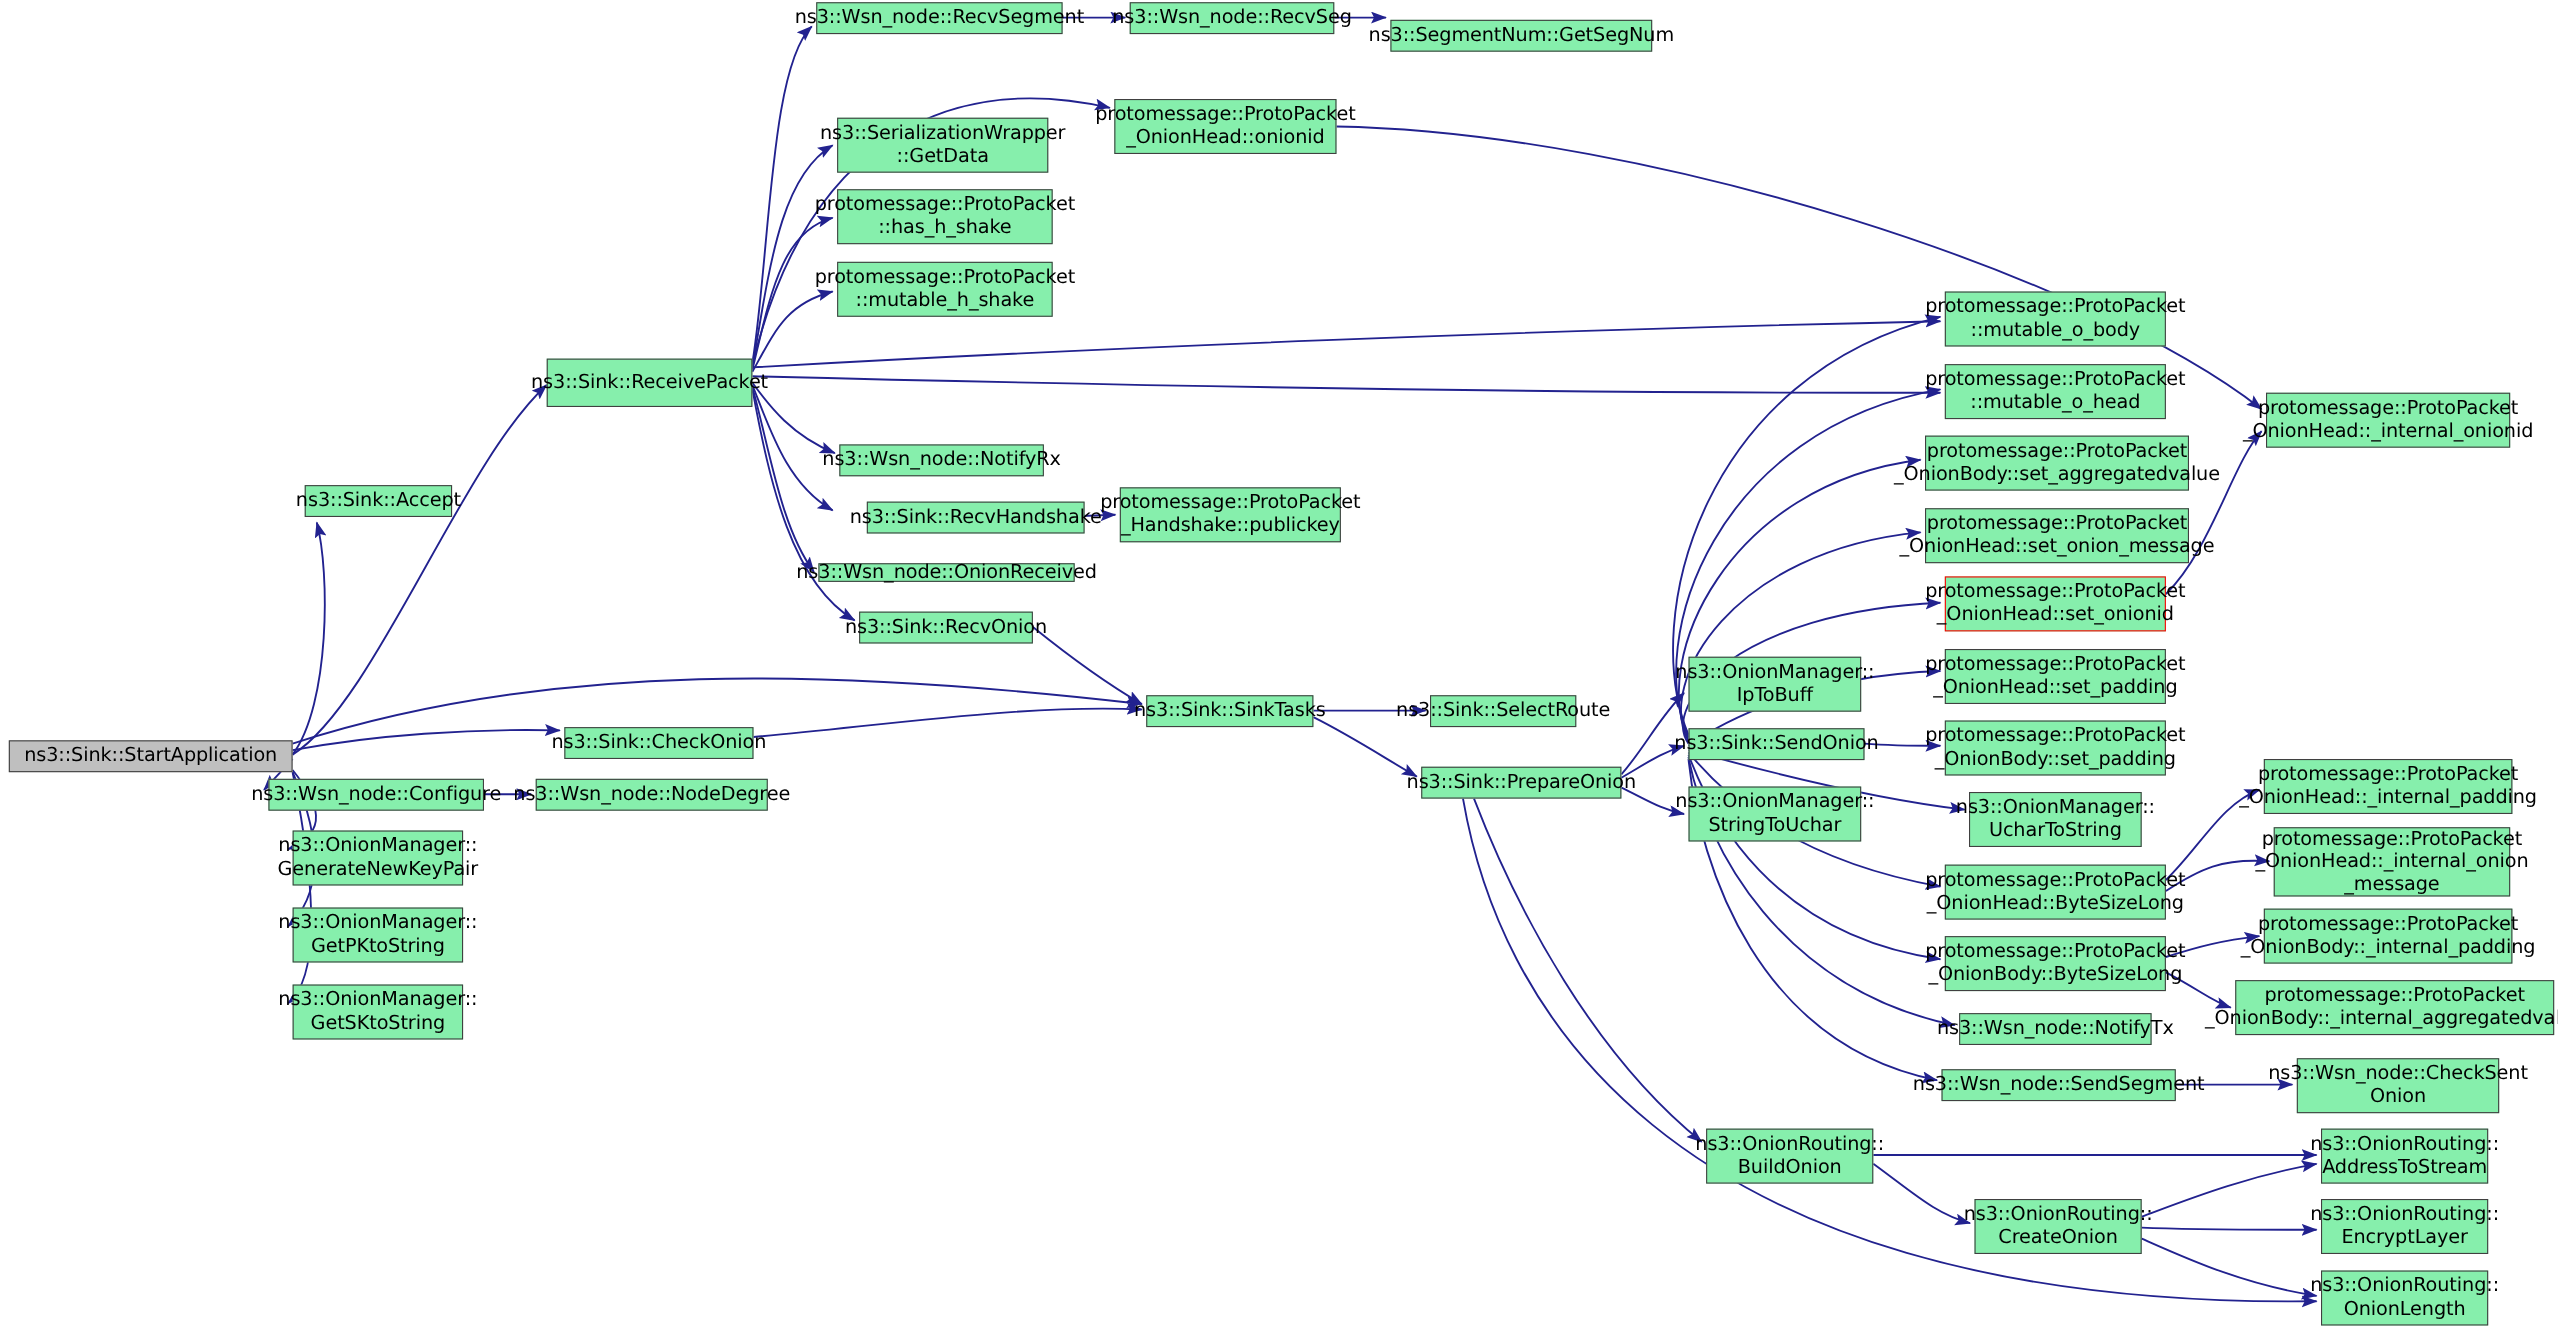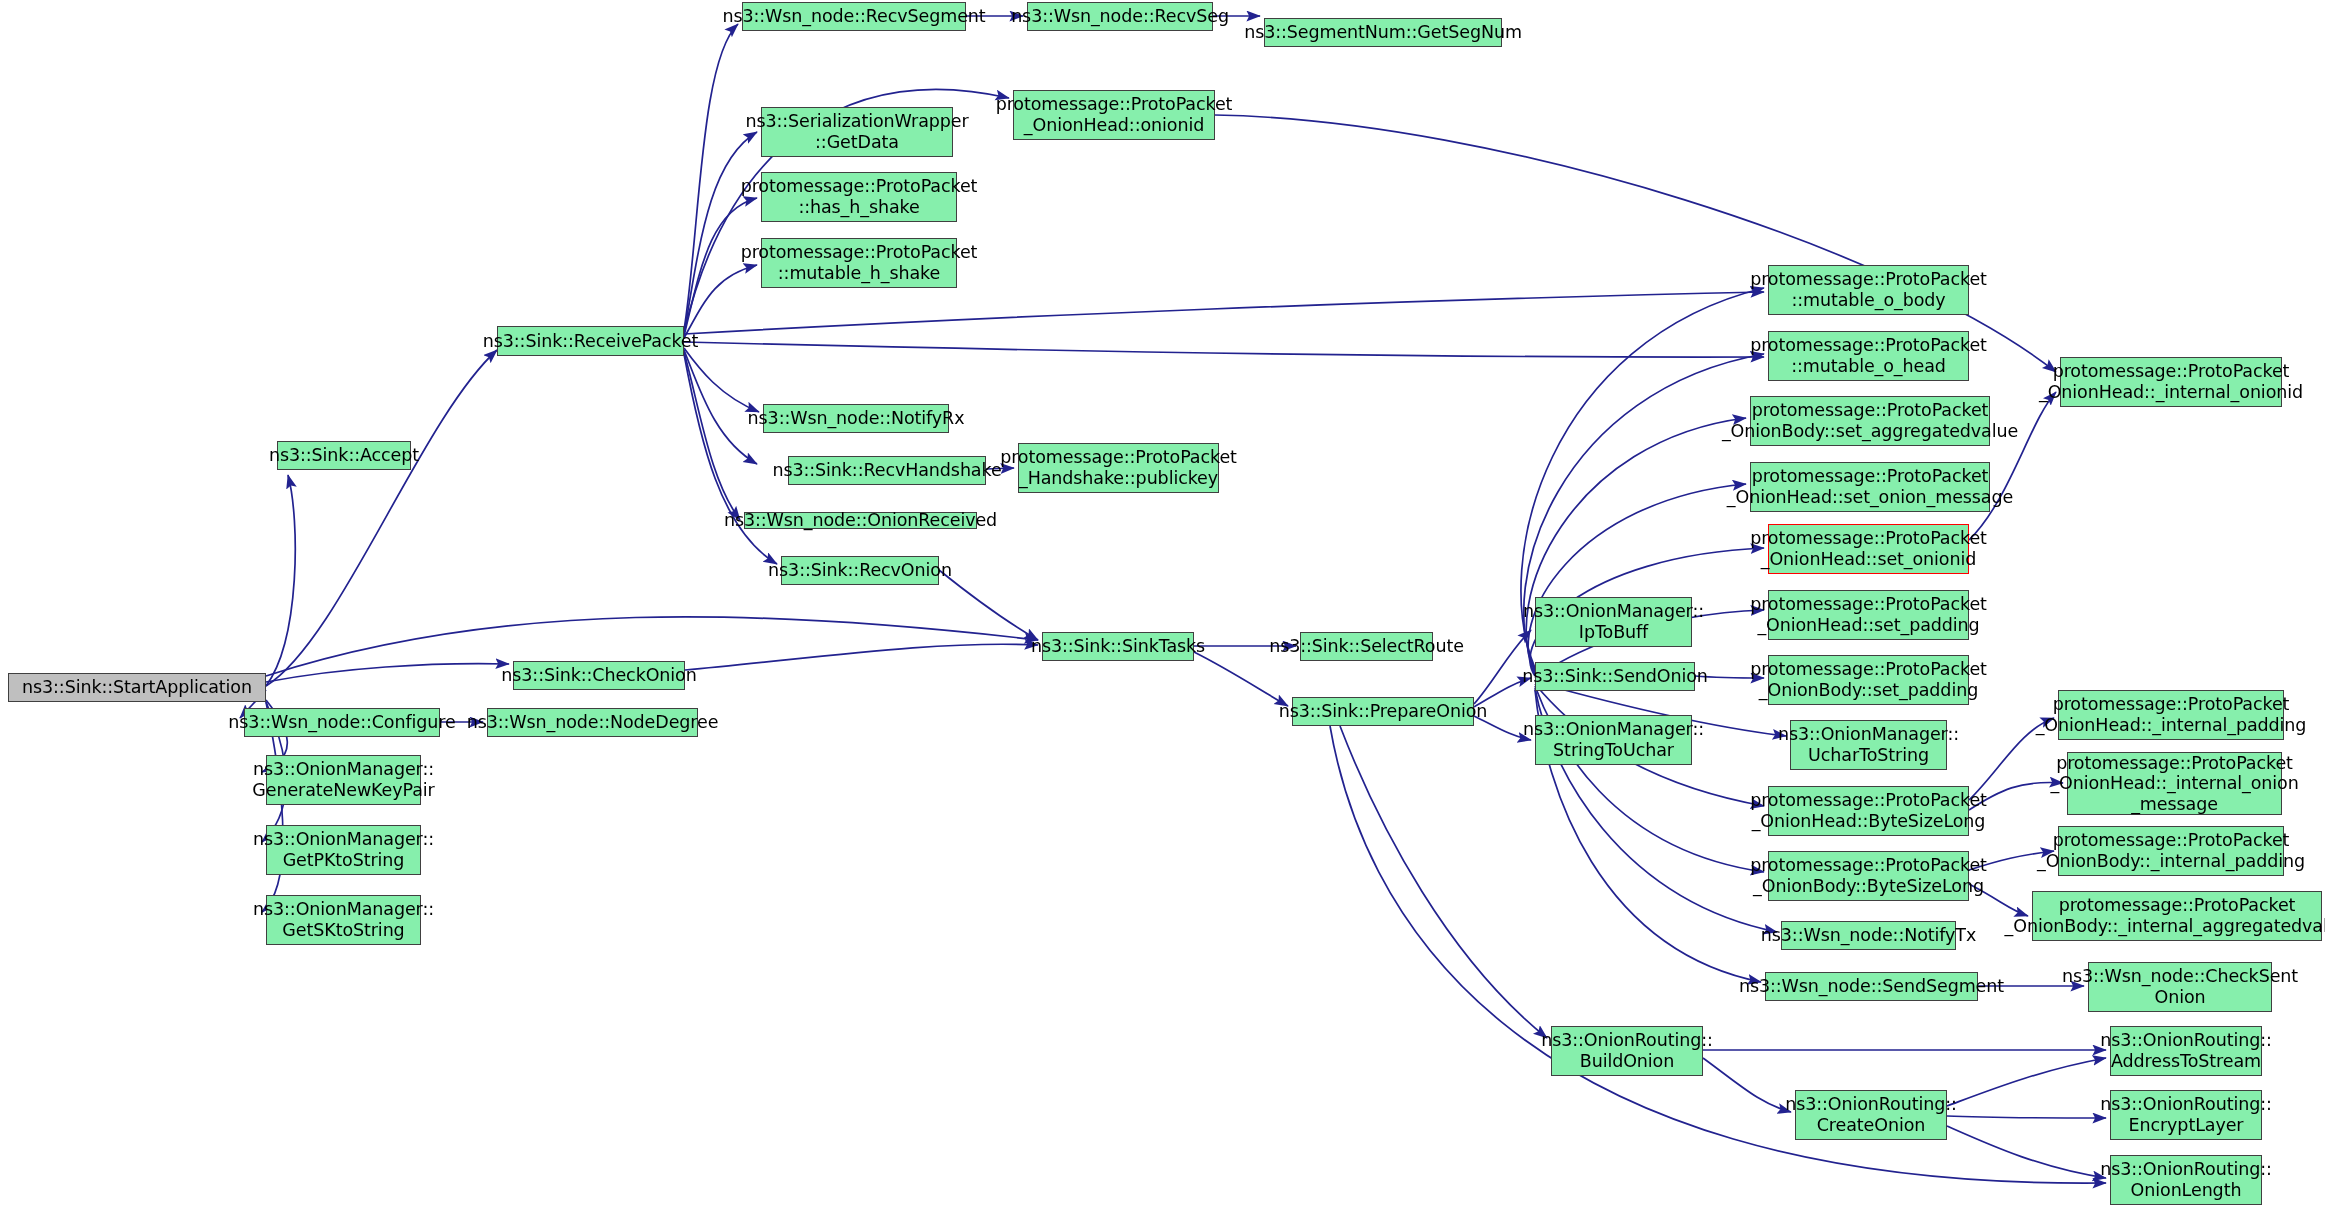--- a/index.html
+++ b/index.html
@@ -87,21 +87,21 @@
       <div class="node" style="left: 277px; top: 441px; width: 134px; height: 29px;">ns3::Sink::Accept</div>
       <div class="node" style="left: 513px; top: 661px; width: 172px; height: 29px;">ns3::Sink::CheckOnion</div>
       <div class="node" style="left: 244px; top: 708px; width: 196px; height: 29px;">ns3::Wsn_node::Configure</div>
       <div class="node" style="left: 487px; top: 708px; width: 211px; height: 29px;">ns3::Wsn_node::NodeDegree</div>
       <div class="node" style="left: 266px; top: 755px; width: 155px; height: 50px;">ns3::OnionManager::
 GenerateNewKeyPair</div>
       <div class="node" style="left: 266px; top: 825px; width: 155px; height: 50px;">ns3::OnionManager::
 GetPKtoString</div>
       <div class="node" style="left: 266px; top: 895px; width: 155px; height: 50px;">ns3::OnionManager::
 GetSKtoString</div>
-      <div class="node" style="left: 497px; top: 326px; width: 187px; height: 30px;">ns3::Sink::ReceivePacket</div>
+      <div class="node" style="left: 497px; top: 326px; width: 187px; height: 44px;">ns3::Sink::ReceivePacket</div>
       <div class="node" style="left: 742px; top: 2px; width: 224px; height: 29px;">ns3::Wsn_node::RecvSegment</div>
       <div class="node" style="left: 1027px; top: 2px; width: 186px; height: 29px;">ns3::Wsn_node::RecvSeg</div>
       <div class="node" style="left: 1264px; top: 2px; width: 238px; height: 29px; margin-top: 16px;">ns3::SegmentNum::GetSegNum</div>
       <div class="node" style="left: 1013px; top: 90px; width: 202px; height: 50px;">protomessage::ProtoPacket
 _OnionHead::onionid</div>
       <div class="node" style="left: 761px; top: 107px; width: 192px; height: 50px;">ns3::SerializationWrapper
 ::GetData</div>
       <div class="node" style="left: 761px; top: 172px; width: 196px; height: 50px;">protomessage::ProtoPacket
 ::has_h_shake</div>
       <div class="node" style="left: 761px; top: 238px; width: 196px; height: 50px;">protomessage::ProtoPacket

